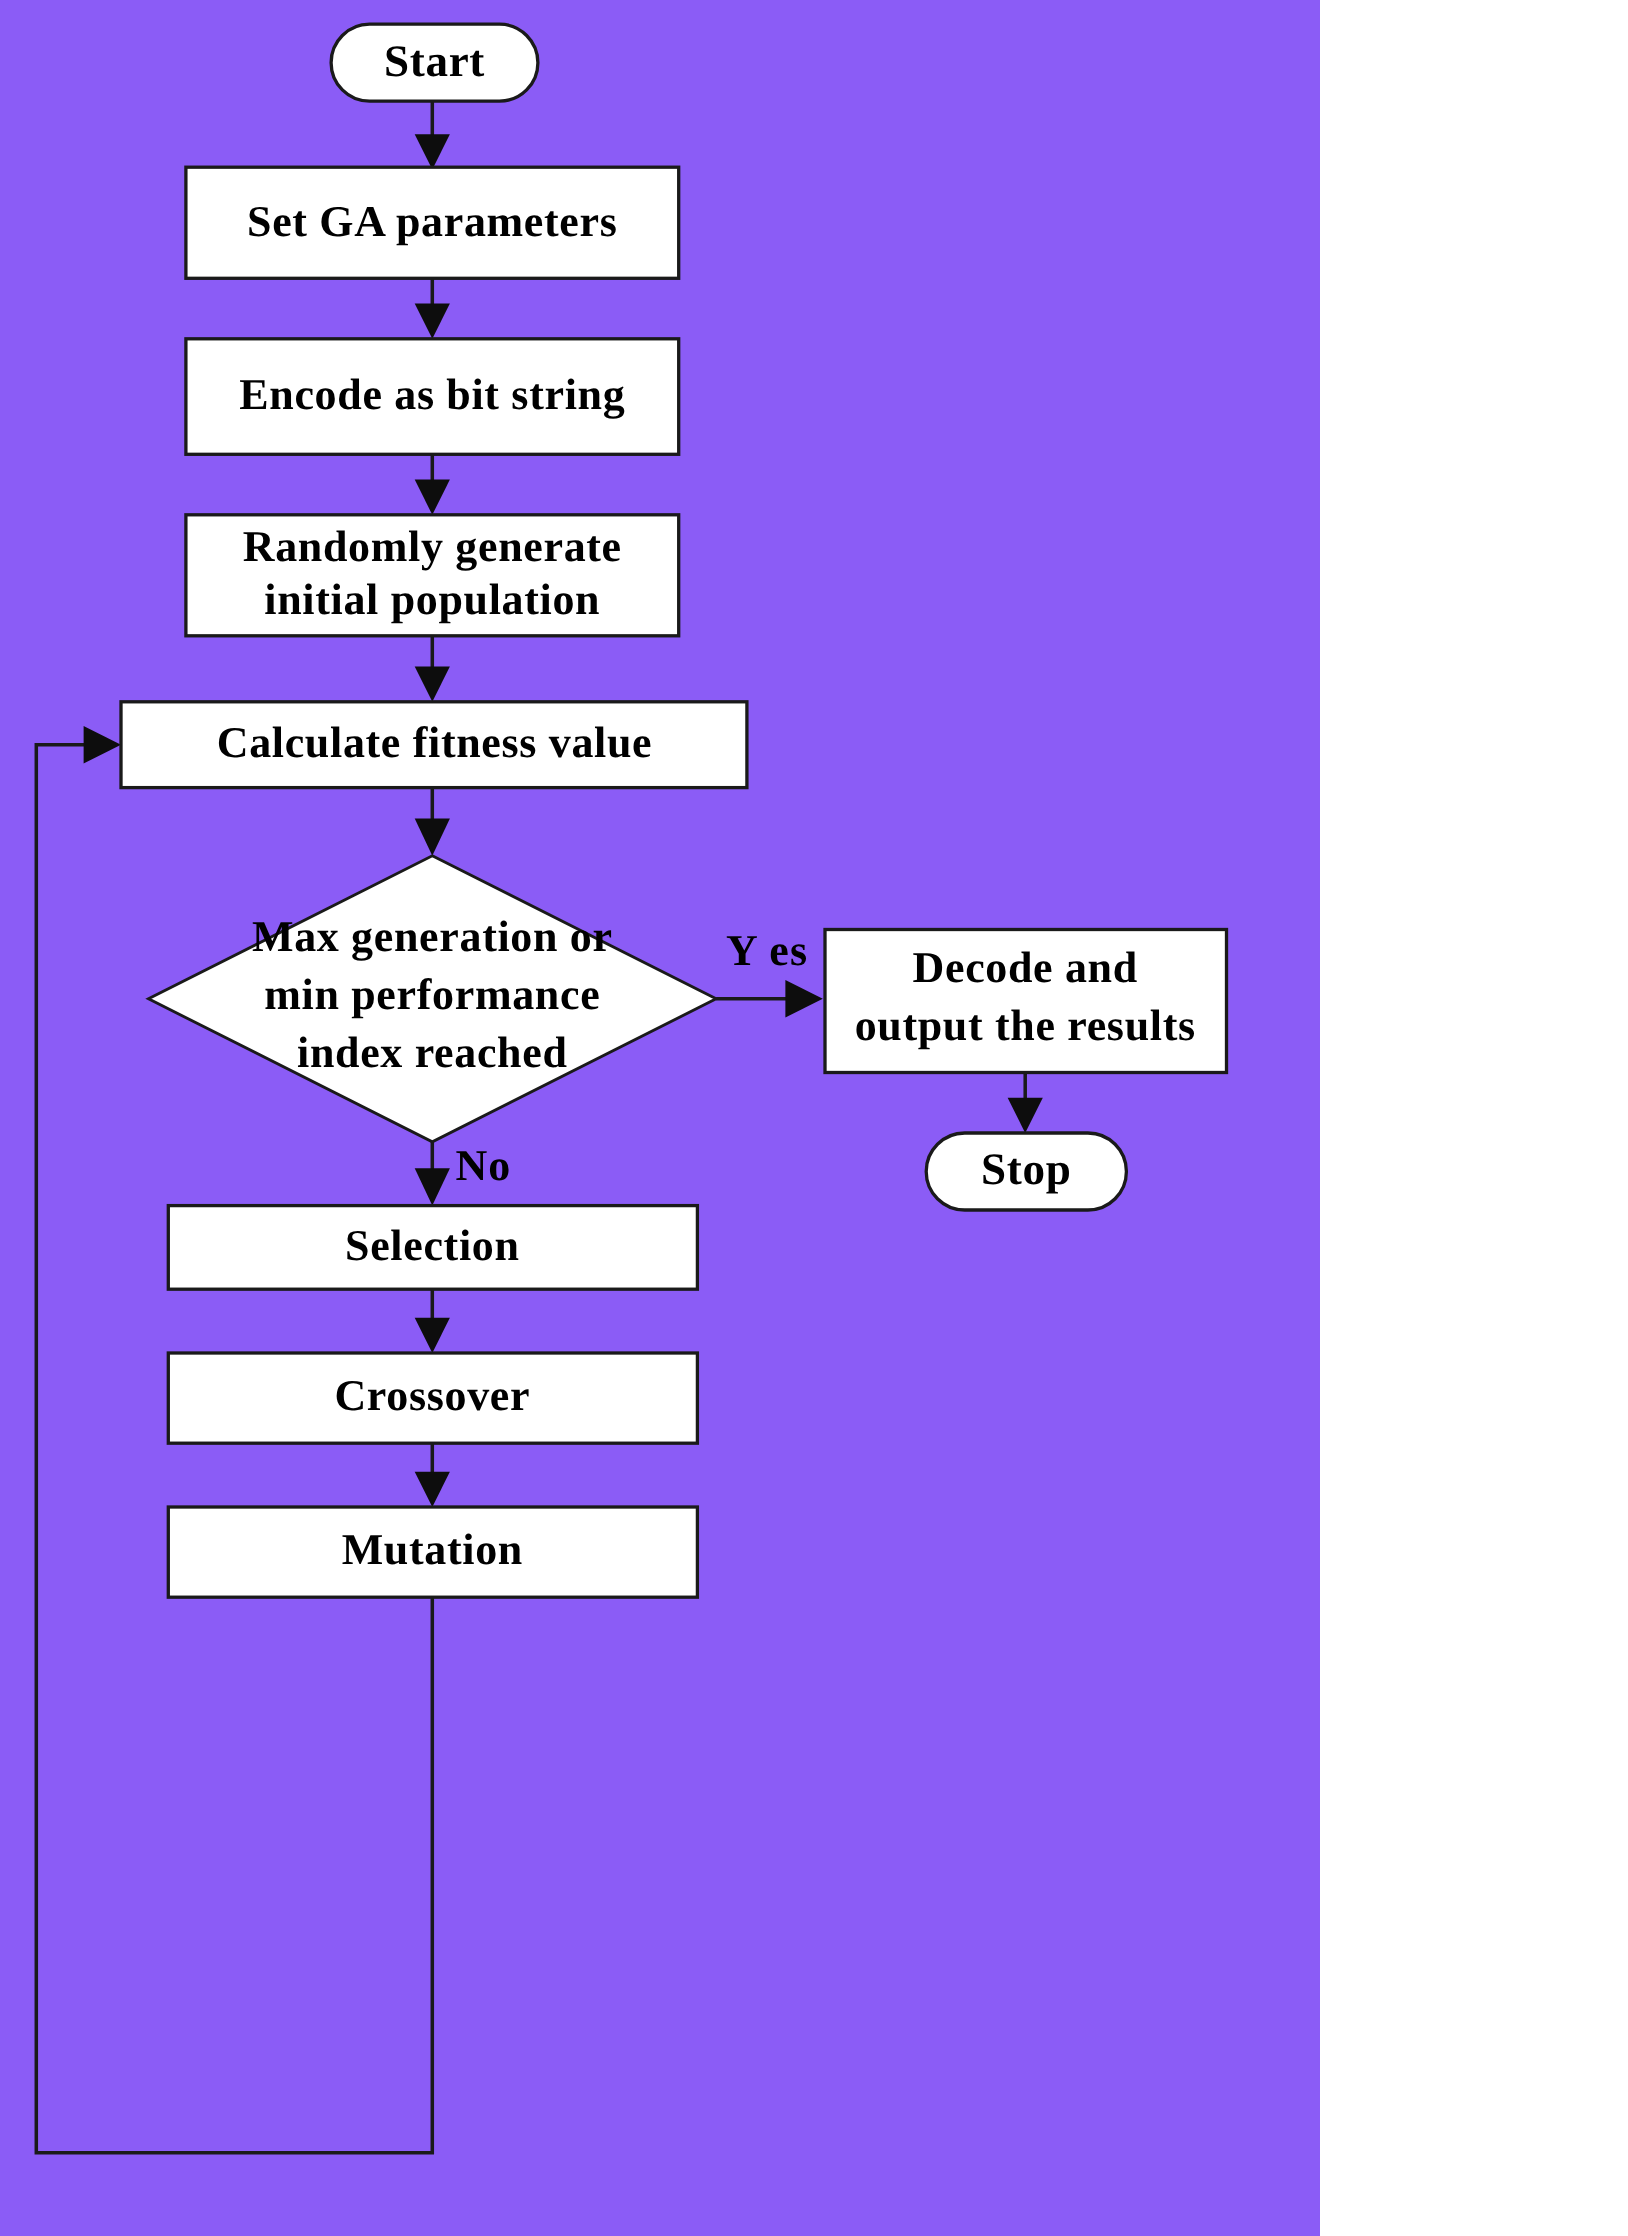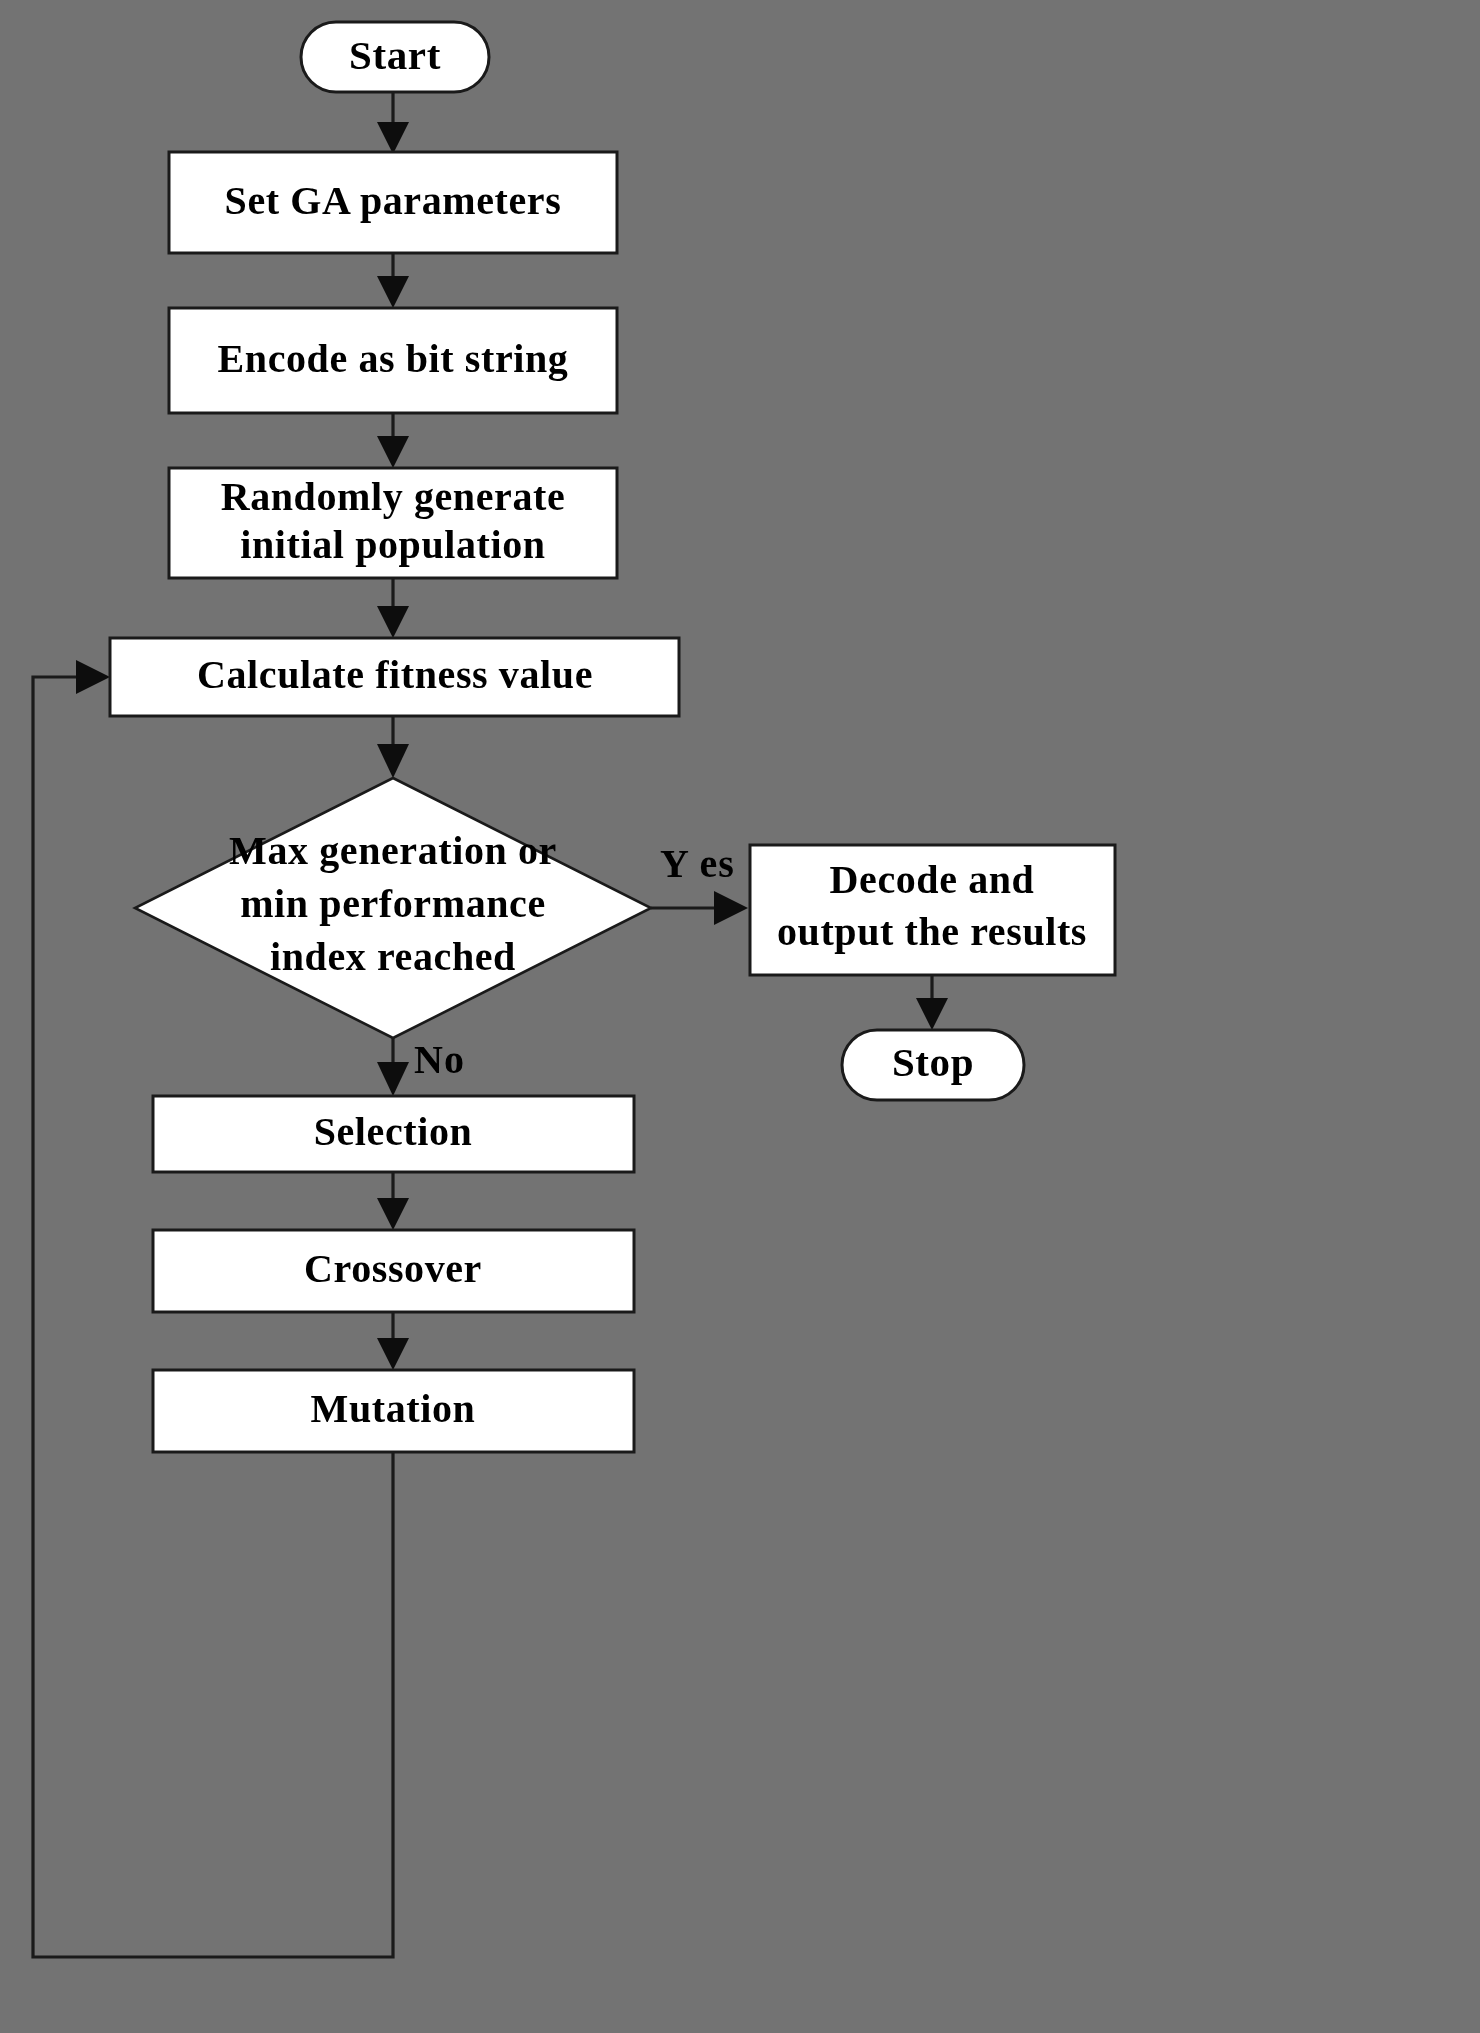--- a/index.html
+++ b/index.html
@@ -8,23 +8,23 @@
     background: #ffffff;
   }
   body {
     width: 1480px;
     height: 2033px;
     font-family: "Liberation Serif", "DejaVu Serif", serif;
     overflow: hidden;
   }
   #flowchart-root {
     position: relative;
-    width: 1480px;
+    width: 1200px;
     height: 2033px;
-    background: #737373;
+    background: #8b5cf6;
   }
   svg#flow-svg {
     position: absolute;
     top: 0;
     left: 0;
     width: 1480px;
     height: 2033px;
     display: block;
   }
   .node-shape {

